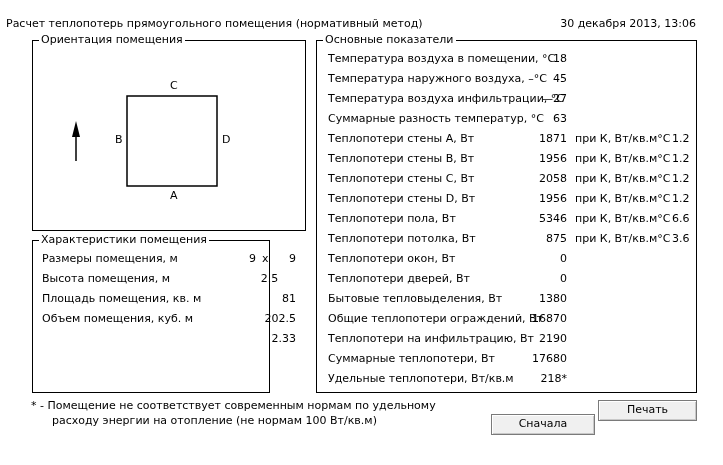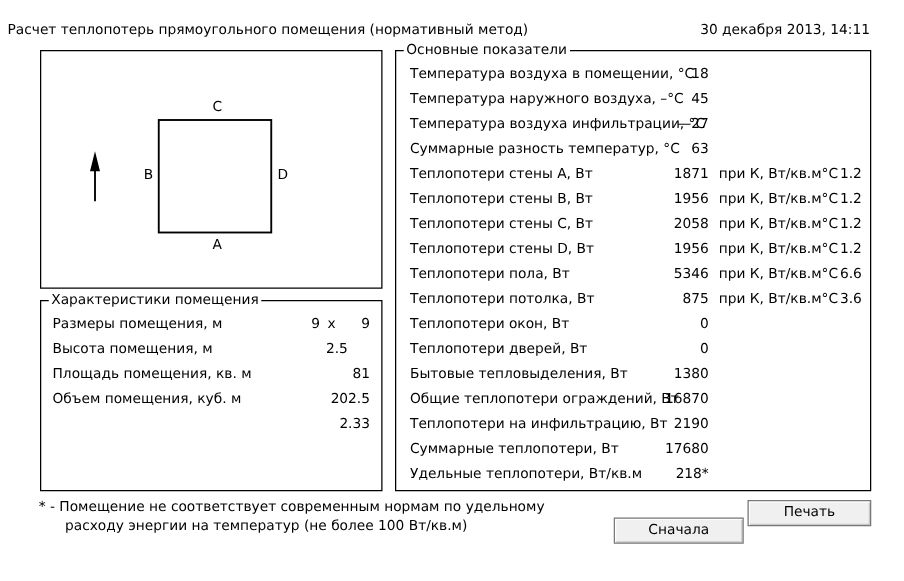--- a/index.html
+++ b/index.html
@@ -11,37 +11,38 @@
   .row { position:absolute; line-height:14px; white-space:nowrap; }
   .num { text-align:right; display:inline-block; }
   .btn { position:absolute; box-sizing:border-box; background:#f0f0f0; border:1px solid #7a7a7a;
          box-shadow: inset 1px 1px 0 #fff, inset -1px -1px 0 #c8c8c8;
          text-align:center; line-height:18px; cursor:pointer; }
 </style>
 </head>
 <body>
 
 <div class="abs" style="left:6px; top:17px;">Расчет теплопотерь прямоугольного помещения (нормативный метод)</div>
-<div class="abs" style="right:27px; top:17px;">30 декабря 2013, 14:11</div>
+<div class="abs" style="right:27px; top:17px;">30 декабря 2013, 13:06</div>
 
 <div class="frame" style="left:32px; top:40px; width:274px; height:191px;">
+  <span class="frame-title">Ориентация помещения</span>
   <svg width="272" height="189" style="position:absolute; left:0; top:0;">
     <rect x="94" y="55" width="90" height="90" fill="none" stroke="#000" stroke-width="1.5"></rect>
     <g>
       <line x1="43" y1="120" x2="43" y2="90" stroke="#000" stroke-width="1.5"></line>
       <polygon points="43,80 39,96 47,96" fill="#000"></polygon>
     </g>
   </svg>
   <span class="abs" style="left:137px; top:38px;">C</span>
   <span class="abs" style="left:82px; top:92px;">B</span>
   <span class="abs" style="left:189px; top:92px;">D</span>
   <span class="abs" style="left:137px; top:148px;">A</span>
 </div>
 
-<div class="frame" style="left:32px; top:240px; width:274px; height:153px;">
+<div class="frame" style="left:32px; top:240px; width:238px; height:153px;">
   <span class="frame-title">Характеристики помещения</span>
   <div class="row" style="left:9px; top:11px;">
     <span>Размеры помещения, м</span>
   </div>
   <span class="row" style="left:216px; top:11px;">9</span>
   <span class="row" style="left:229px; top:11px;">х</span>
   <span class="row num" style="left:230px; width:33px; top:11px;">9</span>
 
   <div class="row" style="left:9px; top:31px;">
     <span>Высота помещения, м</span>
@@ -107,16 +108,16 @@
       <span class="row" style="left: 11px; top: 291px;">Теплопотери на инфильтрацию, Вт</span>
       <span class="row num" style="left: 195px; width: 55px; top: 291px;">2190</span>
       <span class="row" style="left: 11px; top: 311px;">Суммарные теплопотери, Вт</span>
       <span class="row num" style="left: 195px; width: 55px; top: 311px;">17680</span>
       <span class="row" style="left: 11px; top: 331px;">Удельные теплопотери, Вт/кв.м</span>
       <span class="row num" style="left: 195px; width: 55px; top: 331px;">218*</span>
     </div>
 </div>
 
 <div class="abs" style="left:31px; top:399px;">* - Помещение не соответствует современным нормам по удельному</div>
-<div class="abs" style="left:52px; top:414px;">расходу энергии на температур (не более 100 Вт/кв.м)</div>
+<div class="abs" style="left:52px; top:414px;">расходу энергии на отопление (не нормам 100 Вт/кв.м)</div>
 
 <div class="btn" style="left:491px; top:400px; width:104px; height:21px;margin-top:14px;">Сначала</div>
 <div class="btn" style="left:598px; top:400px; width:99px; height:21px;">Печать</div>
 
 </body></html>

